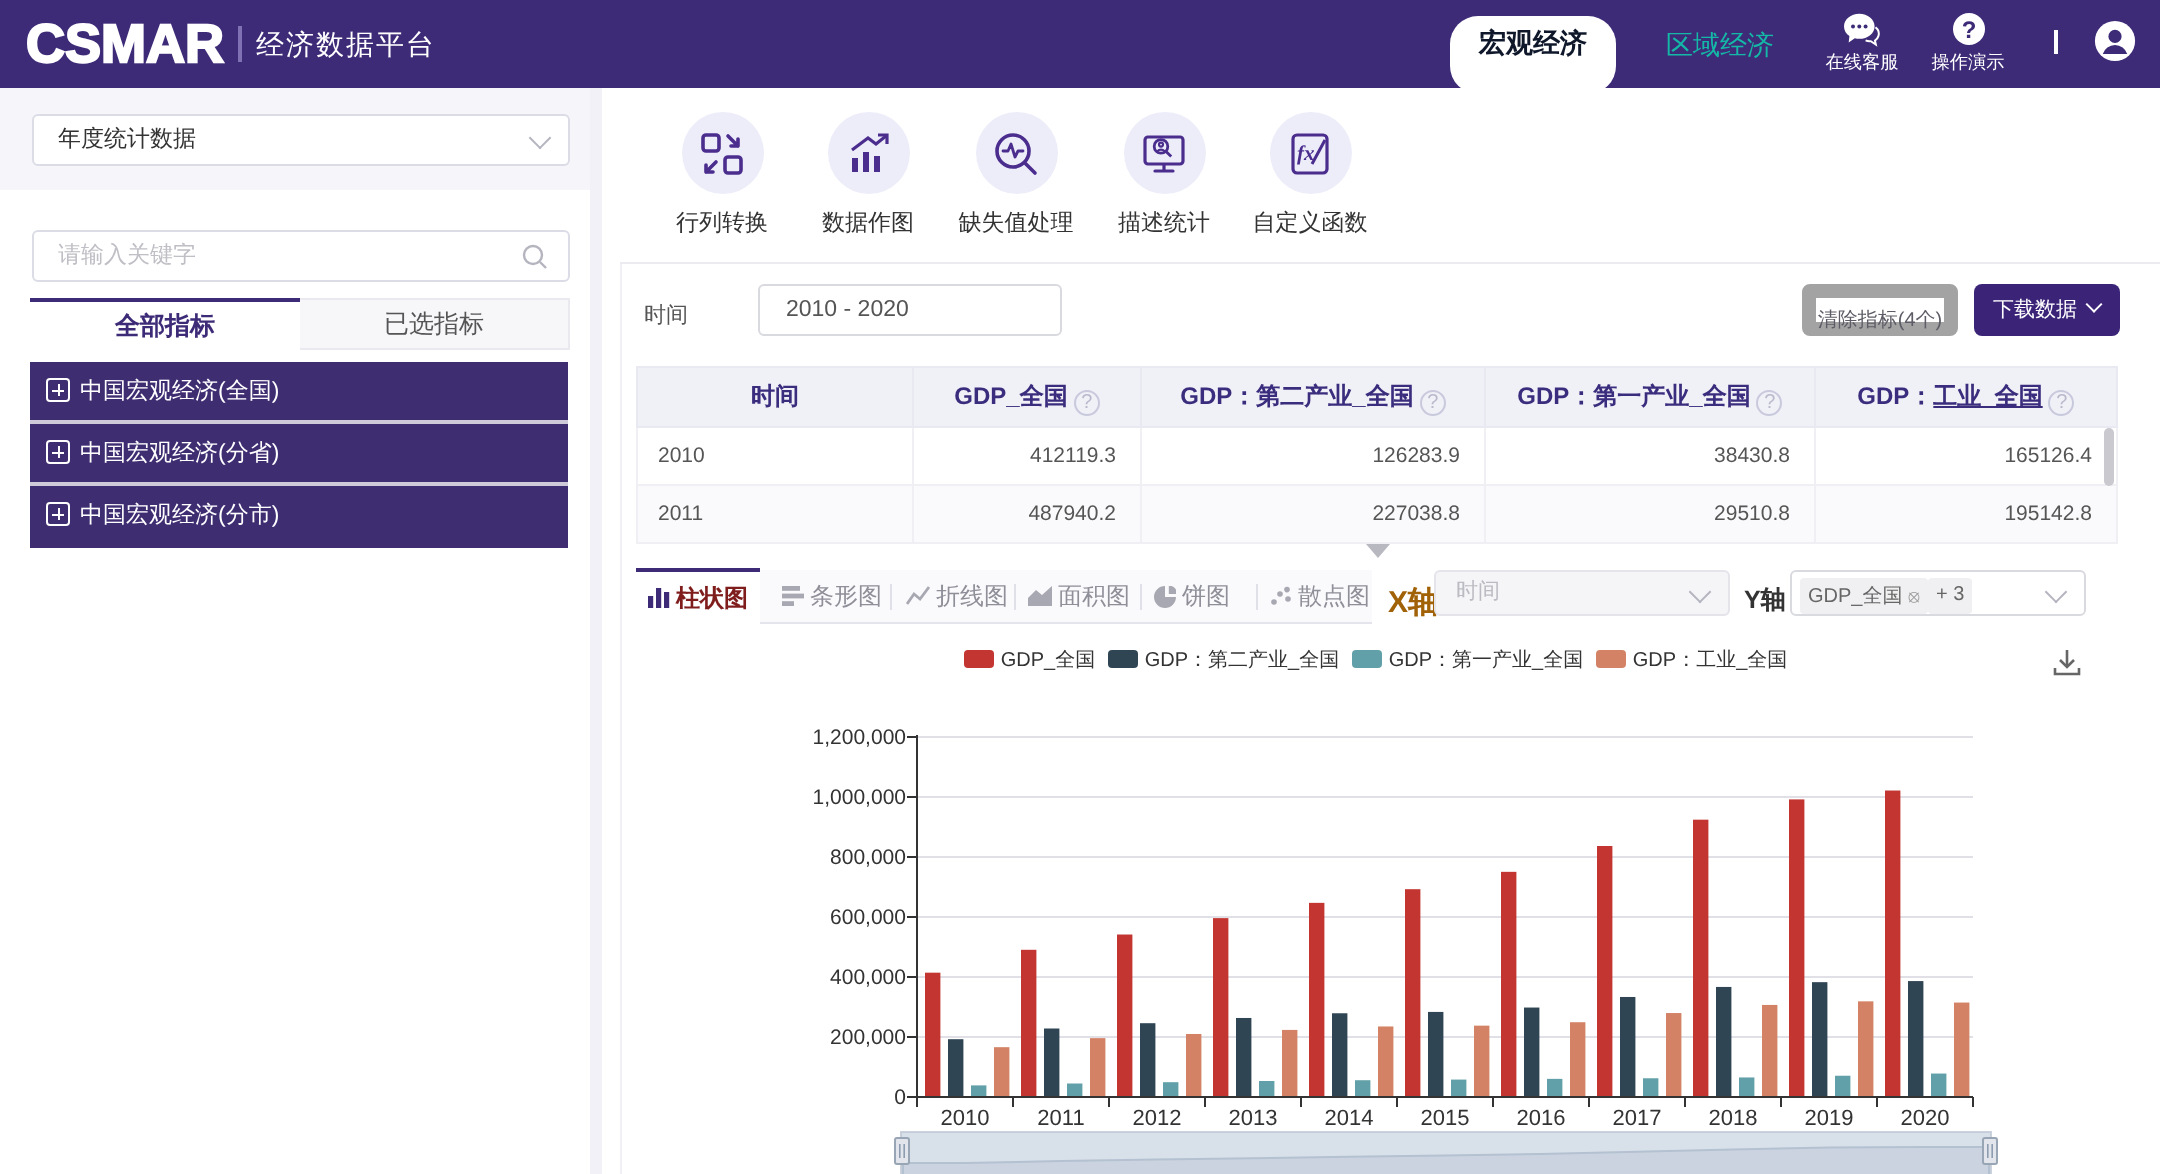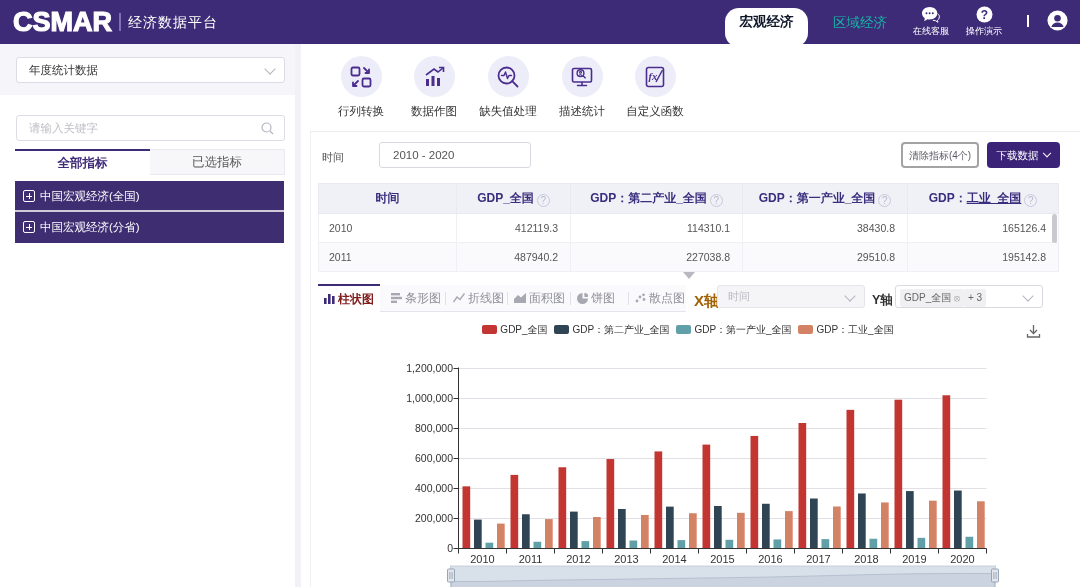--- a/index.html
+++ b/index.html
@@ -35,21 +35,21 @@
 .plus:after { content:""; position:absolute; left:4.5px; top:2px; width:1px; height:6px; background:#fff; }
 #sbgap { position:absolute; left:295px; top:44px; width:6px; height:543px; background:#f1f1f7; }
 #mline { position:absolute; left:310px; top:131px; width:1px; height:456px; background:#f0f0f5; }
 
 .tool { position:absolute; top:56px; width:74px; text-align:center; font-size:11.5px; color:#333; }
 .tcirc { width:41px; height:41px; border-radius:50%; background:#ededfa; margin:0 auto 7px; display:flex; align-items:center; justify-content:center; }
 #toolbar-border { position:absolute; left:310px; top:131px; width:770px; height:1px; background:#ebebf0; }
 
 #flabel { position:absolute; left:322px; top:150px; font-size:11px; color:#555; }
 #finput { position:absolute; left:347px; top:142px; width:152px; height:26px; border:1px solid #d9d9e0; border-radius:3px; background:#fff; font-size:11.5px; color:#555; line-height:24px; padding-left:13px;margin-left:32px; }
-#btnclear { position:absolute; left:901px; top:142px; width:78px; height:26px; border:2px solid #a3a3a3; border-radius:4px; background:#fff; color:#5c5c66; font-size:10px; text-align:center; line-height:24px; }
+#btnclear { position:absolute; left:901px; top:142px; width:78px; height:26px; border:7px solid #a3a3a3; border-radius:4px; background:#fff; color:#5c5c66; font-size:10px; text-align:center; line-height:24px; }
 #btndl { position:absolute; left:987px; top:142px; width:73px; height:26px; border-radius:4px; background:#3b2478; color:#fff; font-size:10.5px; text-align:center; line-height:26px; }
 
 #tbl { position:absolute; left:318px; top:183px; width:740px; border-collapse:collapse; font-size:10.5px; table-layout:fixed; }
 #tbl th { background:#f0f0f7; color:#3a2d7d; font-weight:bold; font-size:12px; height:30px; border:1px solid #e9e9f2; text-align:center; }
 #tbl td { height:29px; border:1px solid #f0f0f4; color:#555; text-align:right; padding-right:12px; }
 #tbl td.l { text-align:left; padding-left:10px; }
 #tbl tr.alt td { background:#fafafc; }
 .qm { display:inline-block; width:13px; height:13px; border:1px solid #c9c9dd; border-radius:50%; color:#b9b9cc; font-size:10px; line-height:12px; text-align:center; font-weight:normal; vertical-align:-2px; margin-left:3px; }
 #tscroll { position:absolute; left:1052px; top:214px; width:5px; height:29px; background:#c9c9cf; border-radius:2.5px; }
 #toggle { position:absolute; left:683px; top:272px; width:0; height:0; border-left:6px solid transparent; border-right:6px solid transparent; border-top:7px solid #b8b8c0; }
@@ -114,20 +114,21 @@
       <line x1="9" y1="9" x2="12" y2="12" stroke="#b5b5c0" stroke-width="1.2"></line>
     </svg>
   </div>
   <div id="sbtabs">
     <div id="tab1">全部指标</div>
     <div id="tab2">已选指标</div>
   </div>
   <div id="plist">
     <div class="pitem"><span class="plus"></span>中国宏观经济(全国)</div>
     <div class="pitem"><span class="plus"></span>中国宏观经济(分省)</div>
+    <div class="pitem"><span class="plus"></span>中国宏观经济(分市)</div>
   </div>
 </div>
 <div id="sbgap"></div>
 <div id="mline"></div>
 <div id="toolbar-border"></div>
 
 <div class="tool" style="left:324px;">
   <div class="tcirc">
     <svg width="24" height="24" viewBox="0 0 24 24" fill="none" stroke="#4b2d8e" stroke-width="1.8">
       <rect x="2.5" y="2.5" width="8" height="8" rx="1.5"></rect>
@@ -197,21 +198,21 @@
       <tr>
     <th>时间</th>
     <th>GDP_全国<span class="qm">?</span></th>
     <th>GDP：第二产业_全国<span class="qm">?</span></th>
     <th>GDP：第一产业_全国<span class="qm">?</span></th>
     <th>GDP：<span style="text-decoration:underline;">工业_全国</span><span class="qm">?</span></th>
   </tr>
   <tr>
         <td class="l">2010</td>
         <td>412119.3</td>
-        <td>114310.1</td>
+        <td>126283.9</td>
         <td>38430.8</td>
         <td>165126.4</td>
       </tr>
   <tr class="alt">
         <td class="l">2011</td>
         <td>487940.2</td>
         <td>227038.8</td>
         <td>29510.8</td>
         <td>195142.8</td>
       </tr>

